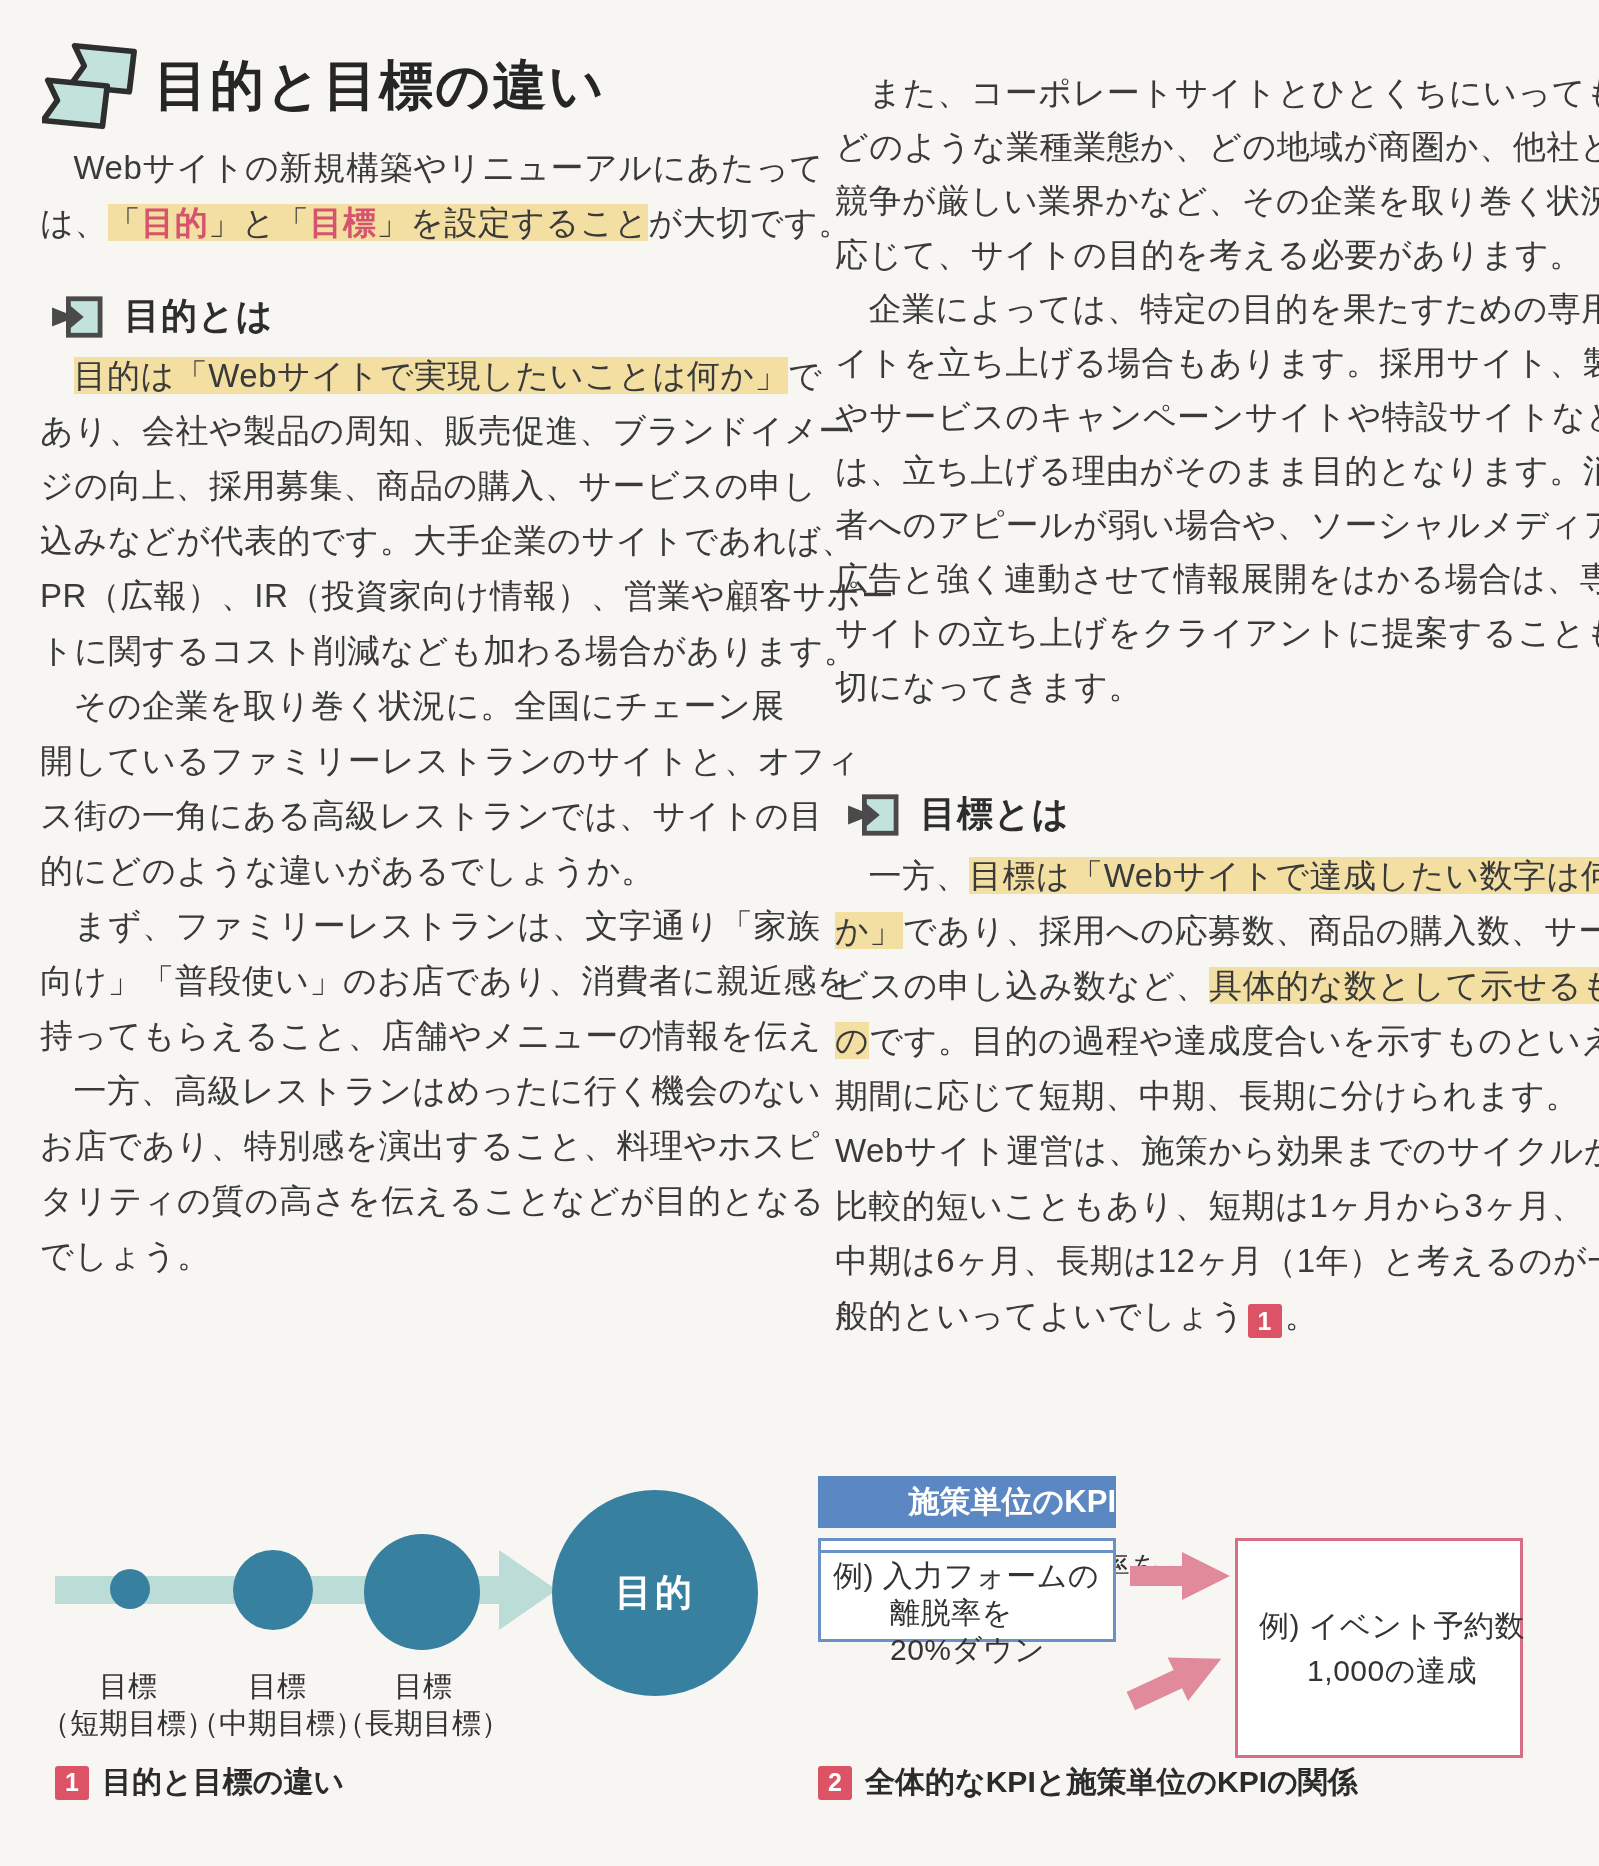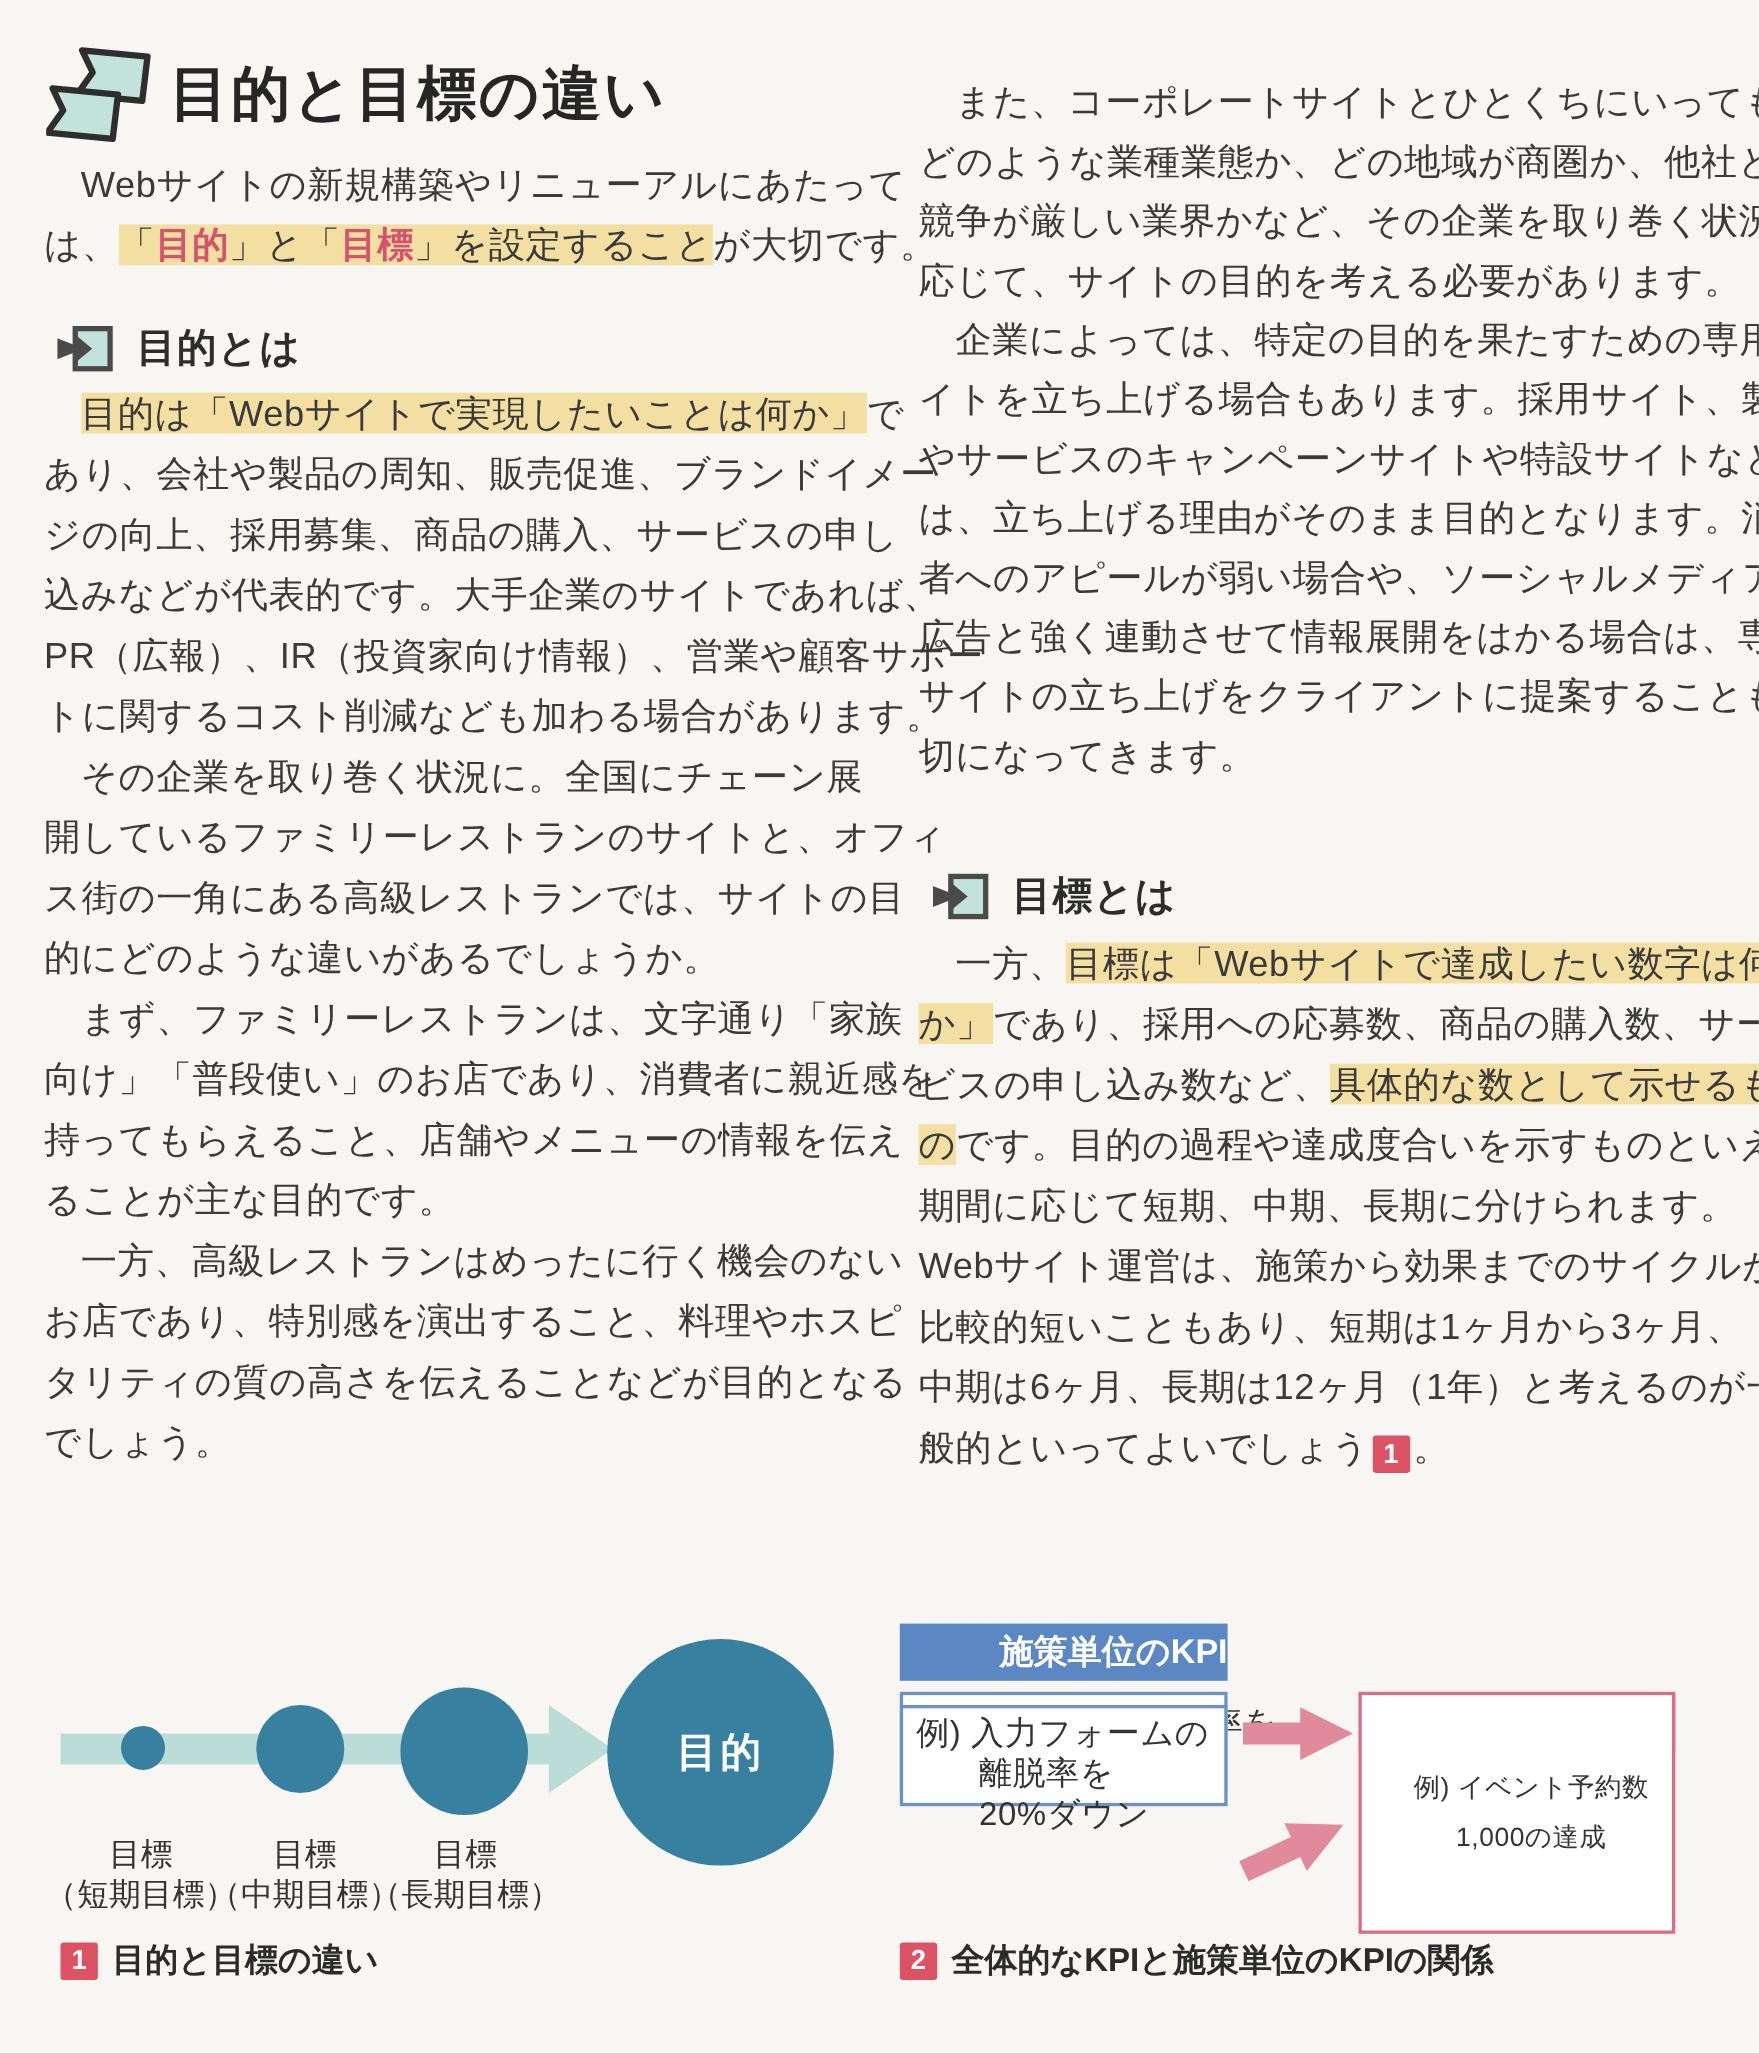--- a/index.html
+++ b/index.html
@@ -65,21 +65,21 @@
   .kpi-box{position:absolute;background:#fff;font-size:30px;color:#333;box-sizing:border-box;}
   #kpi-box1{left:818px;top:1538px;width:298px;height:92px;border:3px solid var(--blueBorder);
     padding:5px 0 0 12px;}
   #kpi-box1 .line,#kpi-box2 .line{height:auto;line-height:41px;font-size:30px;}
   #kpi-box2{left:818px;top:1550px;width:298px;height:92px;border:3px solid var(--blueBorder);
     padding:4px 0 0 12px;}
   #kpi-box2 .line{line-height:37px;}
   .kpi-box .line:not(:first-child){padding-left:57px;}
   #kpi-result{left:1235px;top:1538px;width:288px;height:220px;border:3px solid var(--pink);
     background:#fff;display:flex;flex-direction:column;justify-content:center;align-items:center;}
-  #kpi-result .line{height:auto;line-height:45px;font-size:24px;padding:0;margin-left:26px;}
+  #kpi-result .line{height:auto;line-height:45px;font-size:30px;padding:0;margin-left:26px;}
   .kpi-arrow{position:absolute;}
   #kpi-arrow1{left:1130px;top:1548px;}
   #kpi-arrow2{left:1126px;top:1652px;transform:rotate(-25deg);}
 </style>
 </head>
 <body>
 
 <div class="page">
 
   <div class="main-heading">
@@ -112,21 +112,20 @@
       <div class="line"><span>込みなどが代表的です。大手企業のサイトであれば、</span></div>
       <div class="line"><span>PR（広報）、IR（投資家向け情報）、営業や顧客サポー</span></div>
       <div class="line"><span>トに関するコスト削減なども加わる場合があります。</span></div>
       <div class="line"><span>　その企業を取り巻く状況に。全国にチェーン展</span></div>
       <div class="line"><span>開しているファミリーレストランのサイトと、オフィ</span></div>
       <div class="line"><span>ス街の一角にある高級レストランでは、サイトの目</span></div>
       <div class="line"><span>的にどのような違いがあるでしょうか。</span></div>
       <div class="line"><span>　まず、ファミリーレストランは、文字通り「家族</span></div>
       <div class="line"><span>向け」「普段使い」のお店であり、消費者に親近感を</span></div>
       <div class="line"><span>持ってもらえること、店舗やメニューの情報を伝え</span></div>
-      <div class="line"><span>ることが主な目的です。</span></div>
       <div class="line"><span>　一方、高級レストランはめったに行く機会のない</span></div>
       <div class="line"><span>お店であり、特別感を演出すること、料理やホスピ</span></div>
       <div class="line"><span>タリティの質の高さを伝えることなどが目的となる</span></div>
       <div class="line"><span>でしょう。</span></div>
     </div>
 
   <div class="lines" id="right-top">
       <div class="line"><span>　また、コーポレートサイトとひとくちにいっても、</span></div>
       <div class="line"><span>どのような業種業態か、どの地域が商圏か、他社との</span></div>
       <div class="line"><span>競争が厳しい業界かなど、その企業を取り巻く状況に</span></div>

